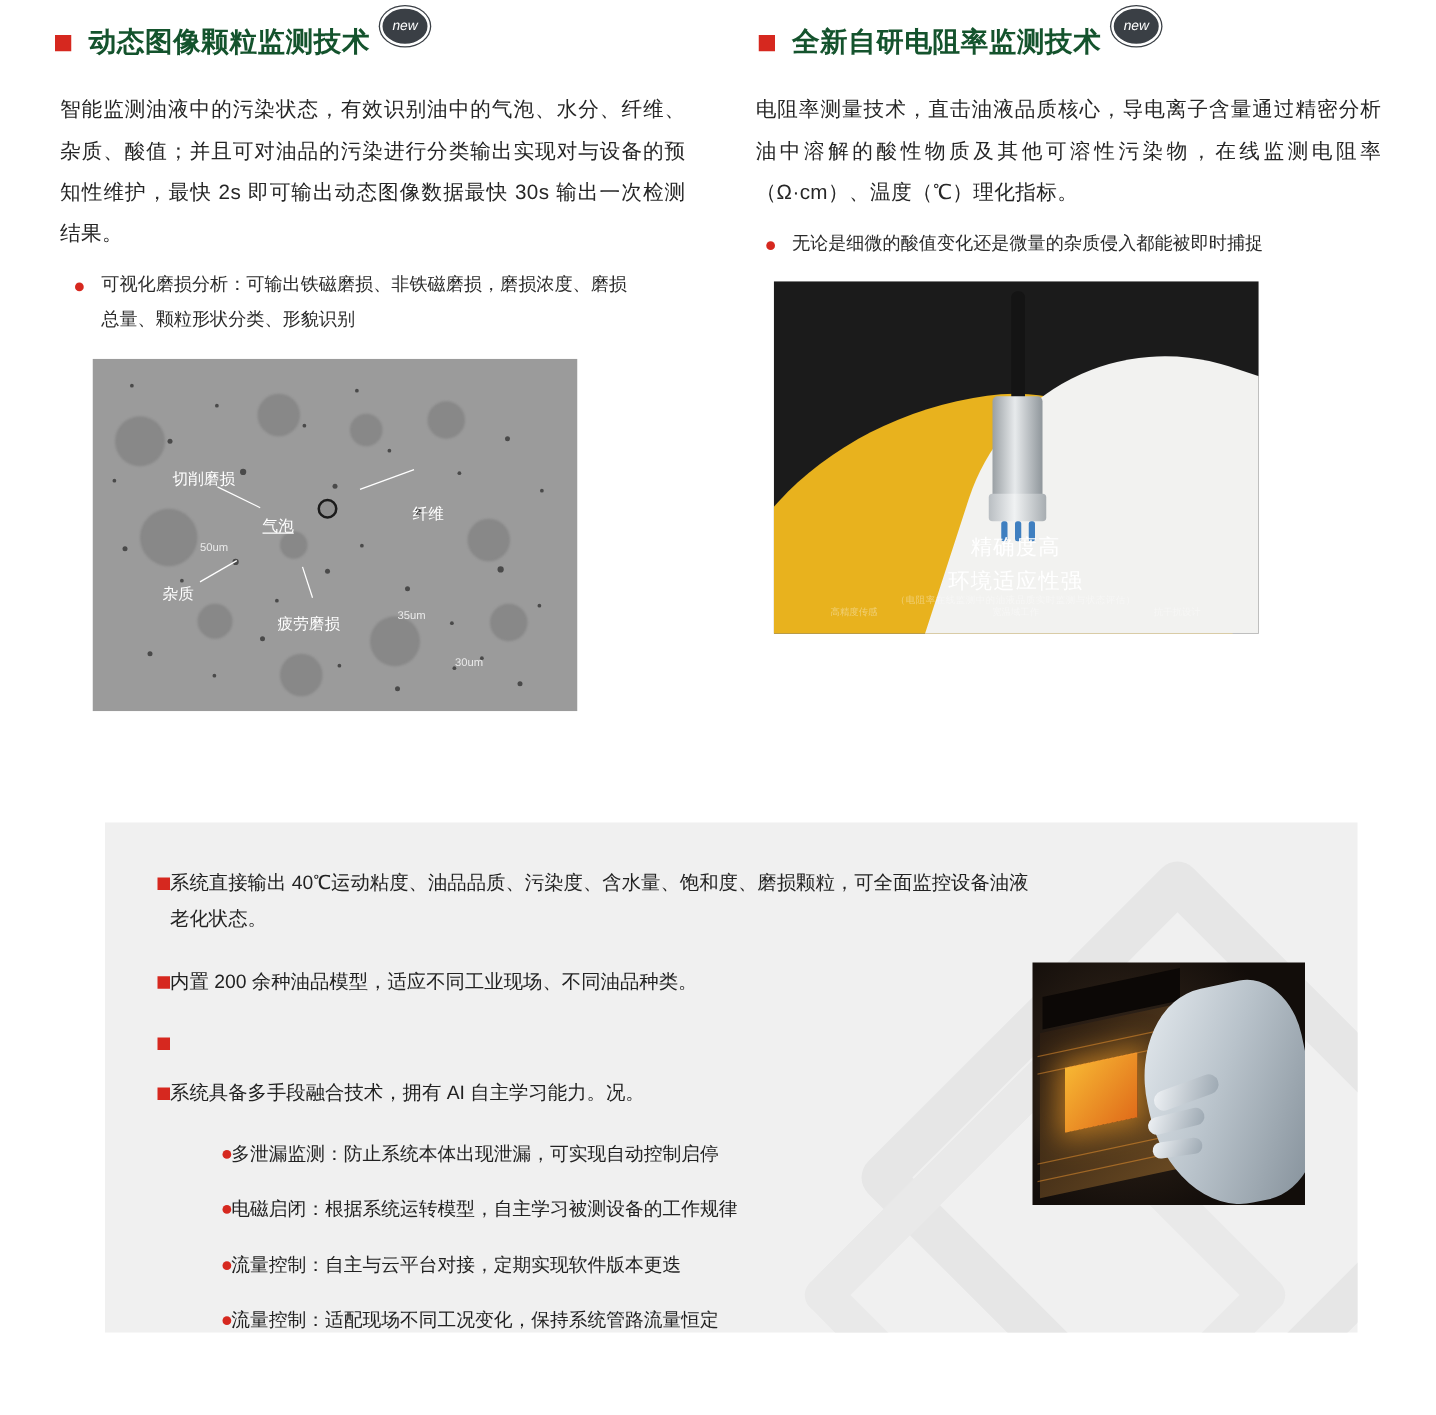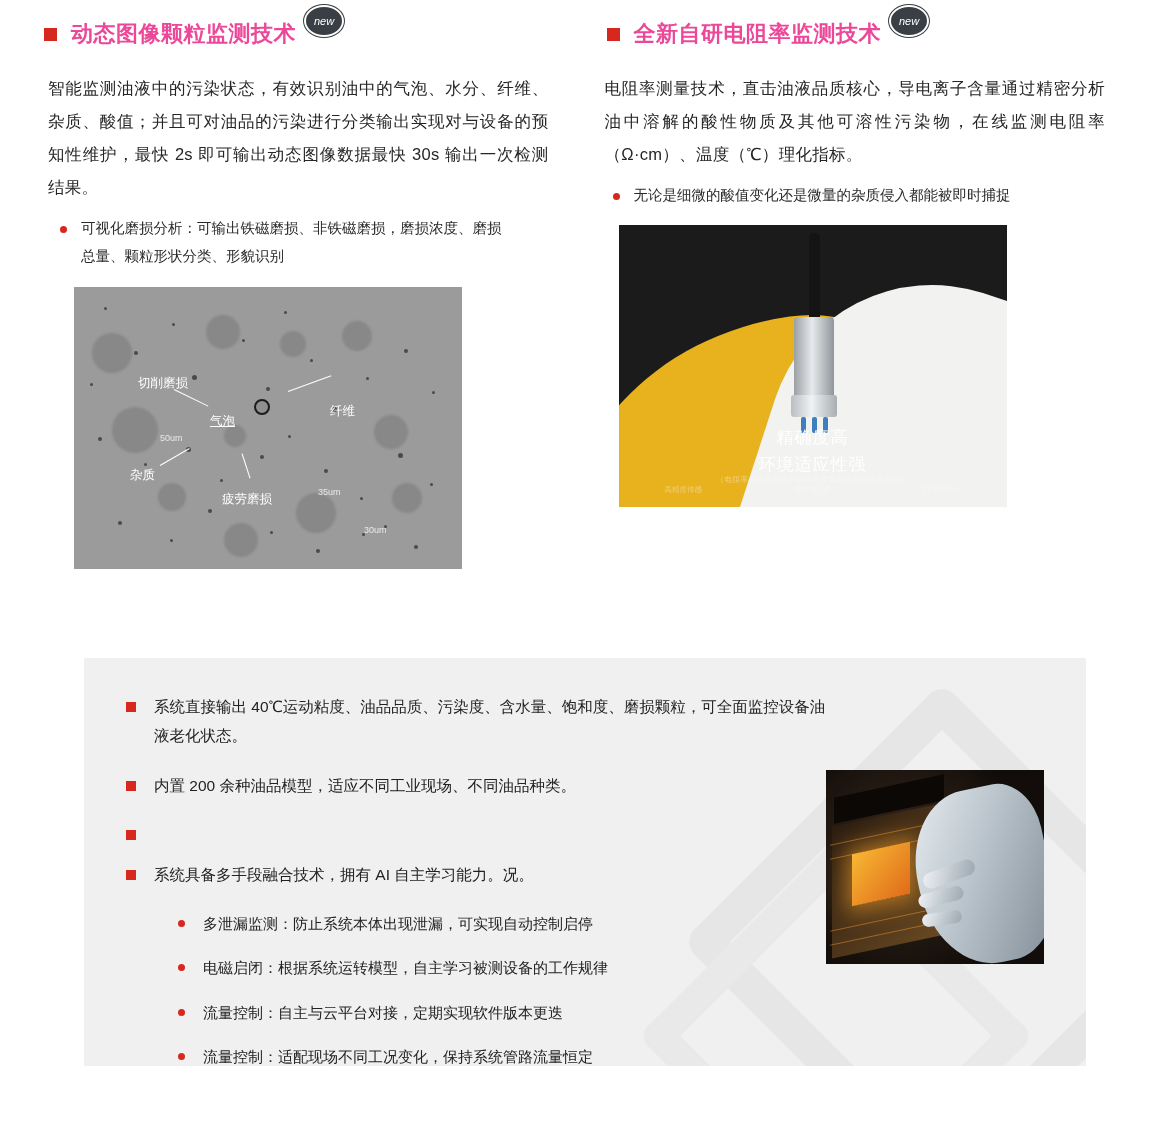--- a/index.html
+++ b/index.html
@@ -48,21 +48,21 @@
     width: 13px;
     height: 13px;
     background: #d6281f;
     flex: 0 0 auto;
     margin-left: 10px;
   }
   .heading .title {
     font-size: 22px;
     font-weight: bold;
     letter-spacing: 0.5px;
-    color: #ec4899;
+    color: #14532d;
     white-space: nowrap;
   }
   .new-badge {
     width: 36px;
     height: 28px;
     border-radius: 50%;
     background: #3a3f45;
     color: #fff;
     font-size: 11px;
     font-style: italic;
@@ -292,21 +292,20 @@
     border: 30px solid #e9e9e9;
     transform: rotate(45deg);
     border-radius: 14px;
   }
   .panel-inner {
     position: relative;
     padding: 34px 40px 0 42px;
   }
   .p-item {
     display: flex;
-    gap: 18px;
     margin-bottom: 20px;
     font-size: 15.5px;
     line-height: 1.9;
     color: #222;
     max-width: 700px;
   }
   .sq {
     width: 10px;
     height: 10px;
     background: #d6281f;

